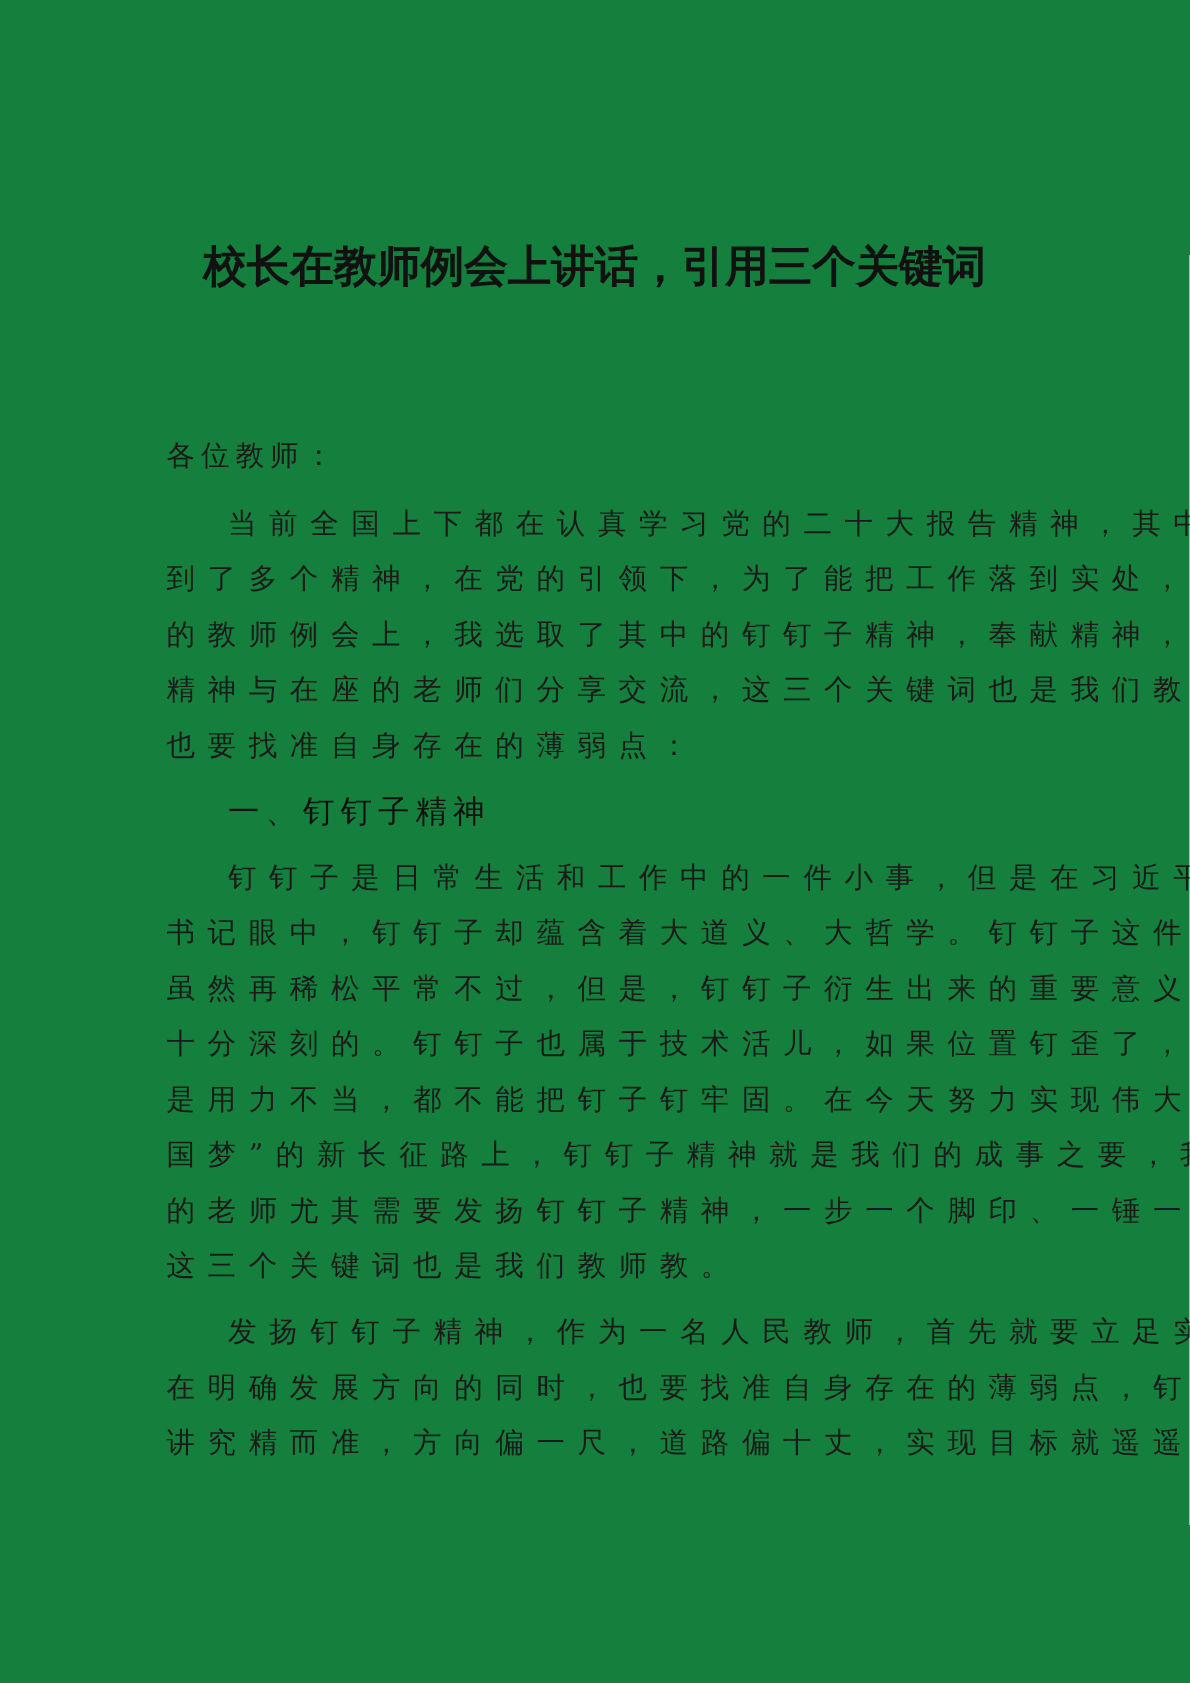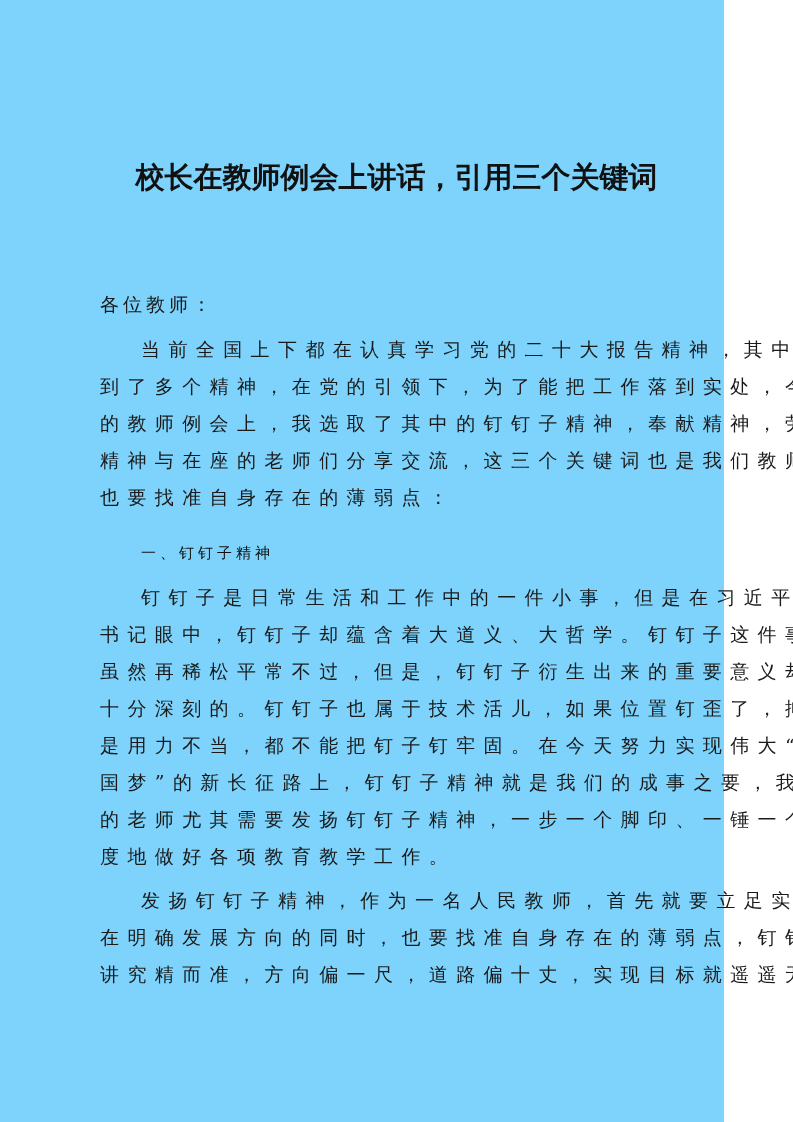--- a/index.html
+++ b/index.html
@@ -12,44 +12,44 @@
       height: 1122px;
       position: relative;
       overflow: hidden;
       font-family: "DejaVu Serif", "Liberation Serif", serif;
       color: #1a1a1a;
     }
     .page {
       position: absolute;
       left: 0;
       top: 0;
-      width: 724px;
+      width: 793px;
       height: 1122px;
-      background: #7dd3fc;
+      background: #15803d;
     }
     .title {
       position: absolute;
       left: 60px;
       width: 673px;
       top: 158px;
       text-align: center;
       font-family: "DejaVu Sans", "Liberation Sans", sans-serif;
       font-weight: bold;
       font-size: 29px;
       line-height: 38px;
       color: #111111;
       letter-spacing: 0px;
     }
     .title .line {
       display: block;
       white-space: nowrap;
     }
     .body {
       position: absolute;
-      left: 100px;
+      left: 111px;
       top: 286px;
       width: 582px;
     }
     .line-text {
       display: block;
       height: 37px;
       line-height: 37px;
       font-size: 19px;
       white-space: nowrap;
       letter-spacing: 8.4px;
@@ -66,26 +66,26 @@
     .indent {
       padding-left: 41px;
     }
     .para-gap {
       margin-top: 7px;
     }
     .heading {
       display: block;
       height: 37px;
       line-height: 37px;
-      font-size: 15px;
+      font-size: 21px;
       padding-left: 41px;
       letter-spacing: 4px;
       font-family: "DejaVu Sans", "Liberation Sans", sans-serif;
       color: #111111;
-      margin-top: 19px;
+      margin-top: 7px;
       margin-bottom: 7px;
     }
   </style>
 </head>
 <body>
 
 <div class="page">
 
   <div class="title">
     <span class="line">校长在教师例会上讲话，引用三个关键词</span>
@@ -106,21 +106,21 @@
     <span class="heading">一、钉钉子精神</span>
 
     <div class="paragraph">
       <span class="line-text indent">钉钉子是日常生活和工作中的一件小事，但是在习近平总</span>
       <span class="line-text">书记眼中，钉钉子却蕴含着大道义、大哲学。钉钉子这件事情</span>
       <span class="line-text">虽然再稀松平常不过，但是，钉钉子衍生出来的重要意义却是</span>
       <span class="line-text">十分深刻的。钉钉子也属于技术活儿，如果位置钉歪了，抑或</span>
       <span class="line-text">是用力不当，都不能把钉子钉牢固。在今天努力实现伟大“中</span>
       <span class="line-text">国梦”的新长征路上，钉钉子精神就是我们的成事之要，我们</span>
       <span class="line-text">的老师尤其需要发扬钉钉子精神，一步一个脚印、一锤一个深</span>
-      <span class="line-text">度地做好各项教育教学工作。</span>
+      <span class="line-text">这三个关键词也是我们教师教。</span>
     </div>
 
     <div class="paragraph para-gap">
       <span class="line-text indent">发扬钉钉子精神，作为一名人民教师，首先就要立足实际，</span>
       <span class="line-text">在明确发展方向的同时，也要找准自身存在的薄弱点，钉钉子</span>
       <span class="line-text">讲究精而准，方向偏一尺，道路偏十丈，实现目标就遥遥无期。</span>
     </div>
 
   </div>
 </div>

